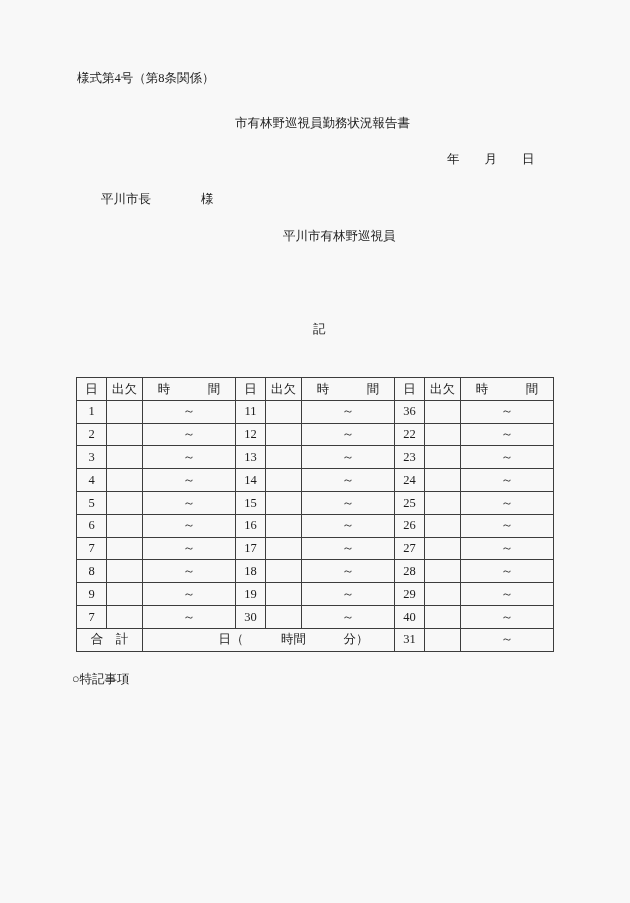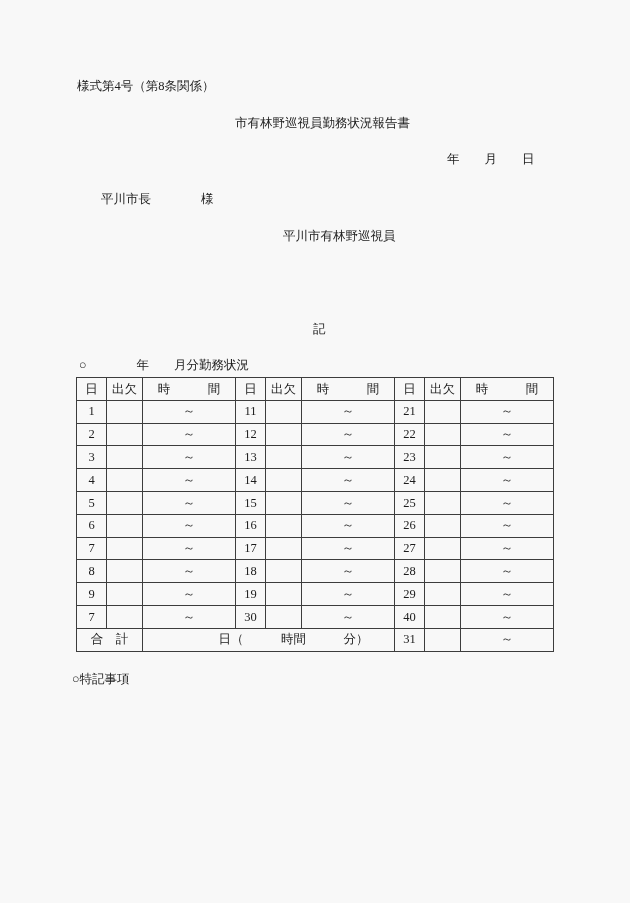--- a/index.html
+++ b/index.html
@@ -33,34 +33,33 @@
     font-size: 12.5px;
     white-space: pre;
     line-height: 1;
   }
 </style>
 </head>
 <body>
 
 <div class="page">
 
-  <div class="abs" style="left:77px; top:79px">様式第4号（第8条関係）</div>
+  <div class="abs" style="left:77px; top:71px">様式第4号（第8条関係）</div>
 
   <div class="abs title-center" style="top:116px">市有林野巡視員勤務状況報告書</div>
 
   <div class="abs" style="left:447px; top:152px">年　　月　　日</div>
 
   <div class="abs" style="left:101px; top:192px">平川市長　　　　様</div>
 
   <div class="abs" style="left:283px; top:229px">平川市有林野巡視員</div>
 
 
   <div class="abs" style="left:313px; top:322px">記</div>
 
-  <div class="abs" style="left:79px; top:358px">○　　　　年　　月分勤務状況</div>
 
   <table class="worklog-table" style="left:76px; top:377px">
     <colgroup>
       <col style="width:30px">
         <col style="width:36px">
         <col style="width:93px">
       <col style="width:30px">
         <col style="width:36px">
         <col style="width:93px">
       <col style="width:30px">
@@ -81,21 +80,21 @@
       </tr>
     </thead>
     <tbody>
         <tr>
           <td>1</td>
           <td></td>
           <td>～</td>
           <td>11</td>
           <td></td>
           <td>～</td>
-          <td>21</td>
+          <td>36</td>
           <td></td>
           <td>～</td>
         </tr>
         <tr>
           <td>2</td>
           <td></td>
           <td>～</td>
           <td>12</td>
           <td></td>
           <td>～</td>

